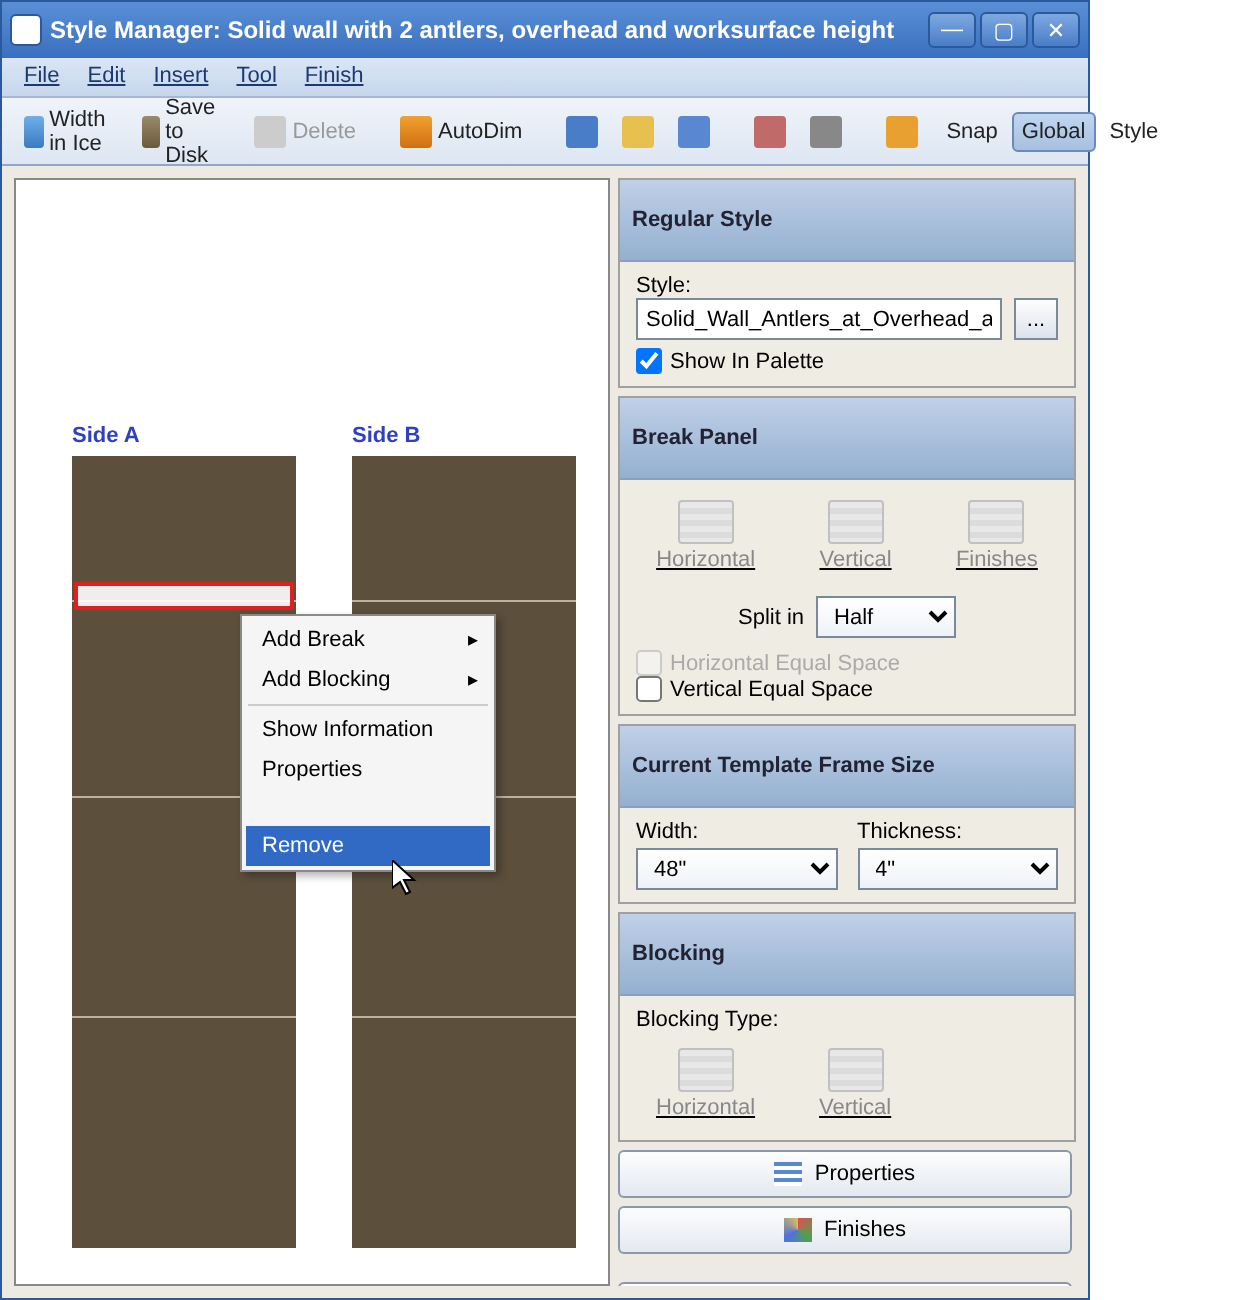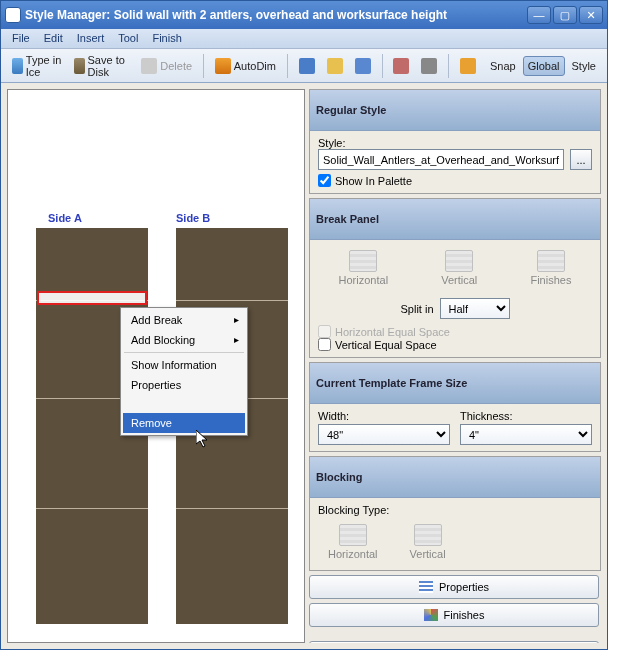--- a/index.html
+++ b/index.html
@@ -1,23 +1,23 @@
 <!DOCTYPE html>
 <html><head>
 <meta charset="utf-8">
 <style>
   * { box-sizing: border-box; font-family: "Segoe UI", Tahoma, sans-serif; font-size: 11px; }
   body { margin: 0; background: #fff; }
-  .window { width: 608px; height: 650px; border: 1px solid #2a5a9c; background: #eceae2; display: flex; flex-direction: column; }
+  .window { width: 545px; height: 650px; border: 1px solid #2a5a9c; background: #eceae2; display: flex; flex-direction: column; }
   .titlebar { height: 28px; background: linear-gradient(#5a8fd6,#3a6fc0); display: flex; align-items: center; padding: 0 4px; color: #fff; }
   .titlebar .icon { width: 16px; height: 16px; background: #fff; border: 1px solid #2a5a9c; border-radius: 3px; margin-right: 4px; }
   .titlebar .title { flex: 1; font-weight: bold; font-size: 12px; white-space: nowrap; overflow: hidden; text-overflow: ellipsis; }
   .winbtns { display: flex; gap: 2px; }
   .winbtn { width: 24px; height: 18px; background: linear-gradient(#7ea8e0,#4a7dc8); border: 1px solid #2a5a9c; border-radius: 3px; color: #fff; display: flex; align-items: center; justify-content: center; font-size: 11px; cursor: default; }
-  .menubar { height: 20px; background: linear-gradient(#dbe6f5,#c6d6ec); border-bottom: 1px solid #a8b8d0; display: flex; padding: 0 4px; color: #1a3a70; }
+  .menubar { height: 20px; background: linear-gradient(#dbe6f5,#c6d6ec); border-bottom: 1px solid #a8b8d0; display: flex; padding: 0 4px; color: #1a3a70; text-decoration: underline; }
   .menubar span { padding: 3px 7px; cursor: default; }
   .toolbar { height: 34px; background: linear-gradient(#f0f4fa,#dde6f2); border-bottom: 1px solid #8fa8c8; display: flex; align-items: center; padding: 0 6px; gap: 2px; }
   .tbtn { display: flex; align-items: center; gap: 3px; padding: 3px 4px; border: 1px solid transparent; border-radius: 3px; cursor: default; color: #222; }
   .tbtn.disabled { color: #999; justify-content: center; }
   .tbtn.pressed { background: linear-gradient(#c0d6f0,#a8c0e0); border-color: #6a8ab8; align-items: center; }
   .ticon { width: 16px; height: 16px; border-radius: 2px; }
   .sep { width: 1px; height: 24px; background: #b0bcd0; margin: 0 4px; }
   .body { flex: 1; display: flex; padding: 6px; gap: 0; overflow: hidden; }
   .canvas { width: 298px; border: 1px solid #888; background: #fff; position: relative; margin-right: 4px; }
   .sideLabel { position: absolute; color: #3040c0; font-weight: bold; font-size: 11px; }
@@ -36,21 +36,21 @@
   .sechdr { background: linear-gradient(#c0d0e8,#94b0d0); padding: 14px 6px; font-weight: bold; color: #223; border-bottom: 1px solid #8aa0c0; }
   .secbody { padding: 6px 8px; }
   .row { display: flex; align-items: center; gap: 6px; margin-bottom: 4px; }
   input[type=text], select { border: 1px solid #7a8a9a; background: #fff; padding: 2px 4px; height: 21px; }
   select { background: linear-gradient(#fff,#eef2f8); }
   .smallbtn { width: 22px; height: 21px; border: 1px solid #7a8a9a; background: linear-gradient(#fdfdfd,#dde3ec); display: flex; align-items: center; justify-content: center; cursor: default; }
   .chk { display: flex; align-items: center; gap: 4px; }
   .chk input[type=checkbox]{ width:13px; height:13px; margin:0;}
   .iconbtn { display: flex; flex-direction: column; align-items: center; gap: 2px; padding: 2px 6px; color: #888; cursor: default; }
   .iconbtn .ibox { width: 28px; height: 22px; border: 1px solid #c0c0c0; background: repeating-linear-gradient(#e8e8e8,#e8e8e8 3px,#dcdcdc 3px,#dcdcdc 6px); border-radius: 2px; }
-  .iconrow { display: flex; gap: 20px; justify-content: flex-start; padding: 2px 4px; }
+  .iconrow { display: flex; gap: 20px; justify-content: flex-start; padding: 2px 4px; text-decoration: underline; }
   .cols3 { display: flex; gap: 10px; }
   .cols3 > div { flex: 1; display:flex; flex-direction:column; gap:2px;}
   .bigbtn { border: 1px solid #8a98aa; background: linear-gradient(#fdfdfd,#e4e9f0); border-radius: 3px; padding: 5px 0; text-align: center; cursor: default; display:flex; align-items:center; justify-content:center; gap:6px;}
   .btncol { display: flex; flex-direction: column; gap: 4px; padding-right:2px;}
 </style>
 </head>
 <body>
 
 <div class="window">
   <div class="titlebar">
@@ -65,21 +65,21 @@
   <div class="menubar">
     <span>File</span>
     <span>Edit</span>
     <span>Insert</span>
     <span>Tool</span>
     <span>Finish</span>
   </div>
   <div class="toolbar">
     <div class="tbtn">
         <div class="ticon" style="background:linear-gradient(#6fb0e8,#3a7ac0)"></div>
-        <span>Type in Ice</span>
+        <span>Width in Ice</span>
       </div>
     <div class="tbtn">
         <div class="ticon" style="background:linear-gradient(#9a8a6a,#6a5a3a)"></div>
         <span>Save to Disk</span>
       </div>
     <div class="tbtn disabled">
         <div class="ticon" style="background:#ccc"></div>
         <span>Delete</span>
       </div>
     <div class="sep"></div>
@@ -115,21 +115,21 @@
     <div class="tbtn pressed">
         <span>Global</span>
       </div>
     <div class="tbtn">
         <span>Style</span>
       </div>
   </div>
 
   <div class="body">
     <div class="canvas">
-      <span class="sideLabel" style="left:40px; top:122px;">Side A</span>
+      <span class="sideLabel" style="left:28px; top:122px;">Side A</span>
       <span class="sideLabel" style="left:168px; top:122px;">Side B</span>
 
       <div class="panel" style="left:28px; top:138px; width:112px; height:396px;">
         <div class="panelLine" style="top:72px;"></div>
         <div class="panelLine" style="top:170px;"></div>
         <div class="panelLine" style="top:280px;"></div>
       </div>
       <div class="panel" style="left:168px; top:138px; width:112px; height:396px;">
         <div class="panelLine" style="top:72px;"></div>
         <div class="panelLine" style="top:170px;"></div>

